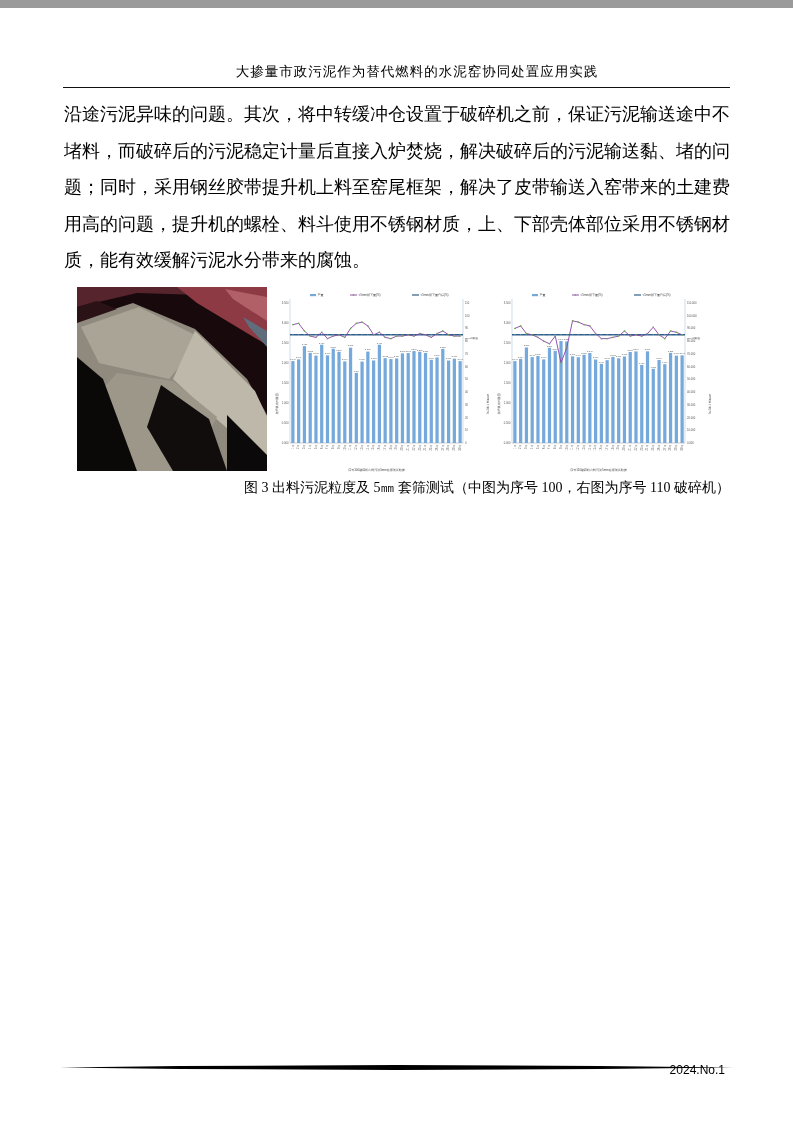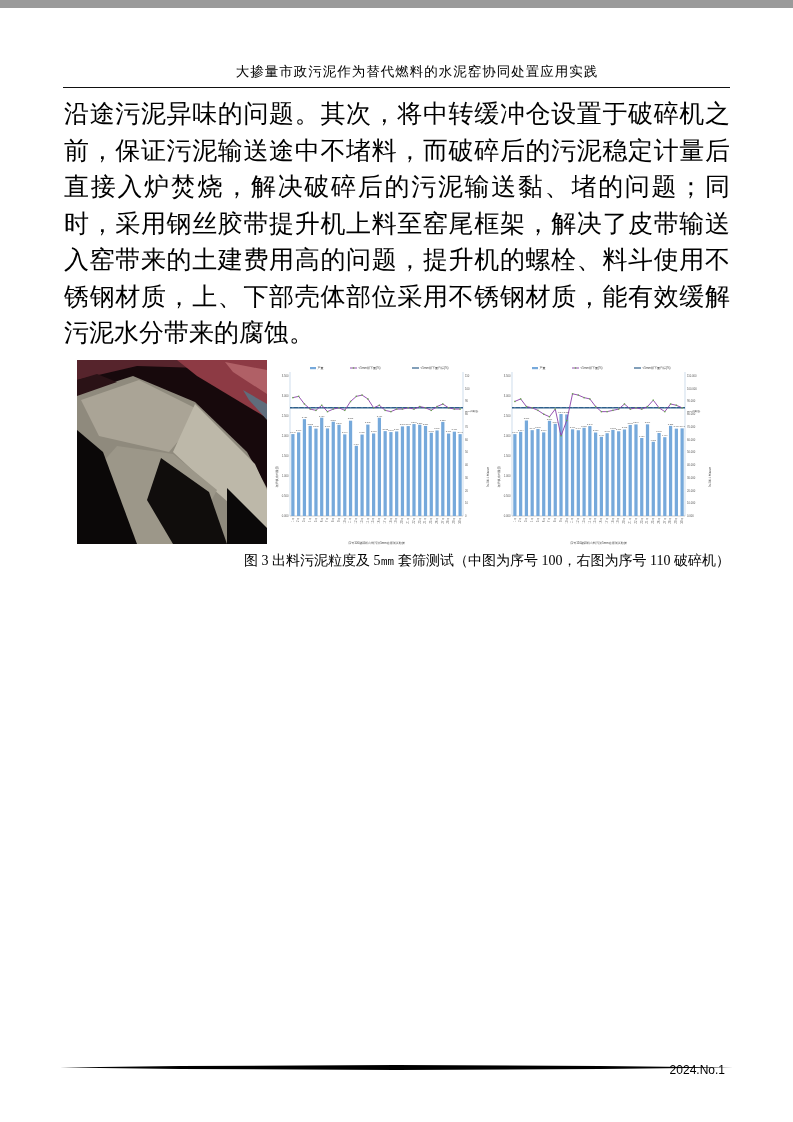--- a/index.html
+++ b/index.html
@@ -6,21 +6,21 @@
   .page{
     position:relative;width:793px;height:1122px;margin:8px auto;background:#ffffff;
     font-family:"Liberation Serif","DejaVu Serif",serif;color:#000;overflow:hidden;padding-left:41px;
   }
   .header-title{
     position:absolute;top:55px;left:0;right:0;text-align:center;
     font-size:13.5px;letter-spacing:1px;
   }
   .header-rule{position:absolute;top:79px;left:63px;width:667px;border-top:1.5px solid #111;}
   .body-block{position:absolute;top:88px;left:64px;width:666px;}
-  .para{margin:0;font-size:25px;line-height:36.5px;text-align:justify;text-justify:inter-ideograph;}
+  .para{margin:0;font-size:18px;line-height:36.5px;text-align:justify;text-justify:inter-ideograph;}
   .para.indent{text-indent:2em;}
   .figure-row{display:flex;align-items:flex-start;gap:7px;margin:8px 0 2px 13px;}
   .photo{width:190px;height:184px;flex:0 0 auto;}
   .chart{width:215px;height:186px;flex:0 0 auto;background:#fff;}
   .caption{text-align:right;font-size:14px;line-height:24px;margin:3px 0 5px;}
   .footer-rule{position:absolute;top:1048px;left:60px;width:673px;height:5px;}
   .page-num{position:absolute;top:996px;left:0;right:0;text-align:right;font-size:13px;font-family:"Liberation Sans",sans-serif;}
   .issue{position:absolute;top:1055px;right:109px;font-size:12px;font-family:"Liberation Sans",sans-serif;}
   svg text{font-family:"Liberation Sans","DejaVu Sans",sans-serif;}
 </style>

